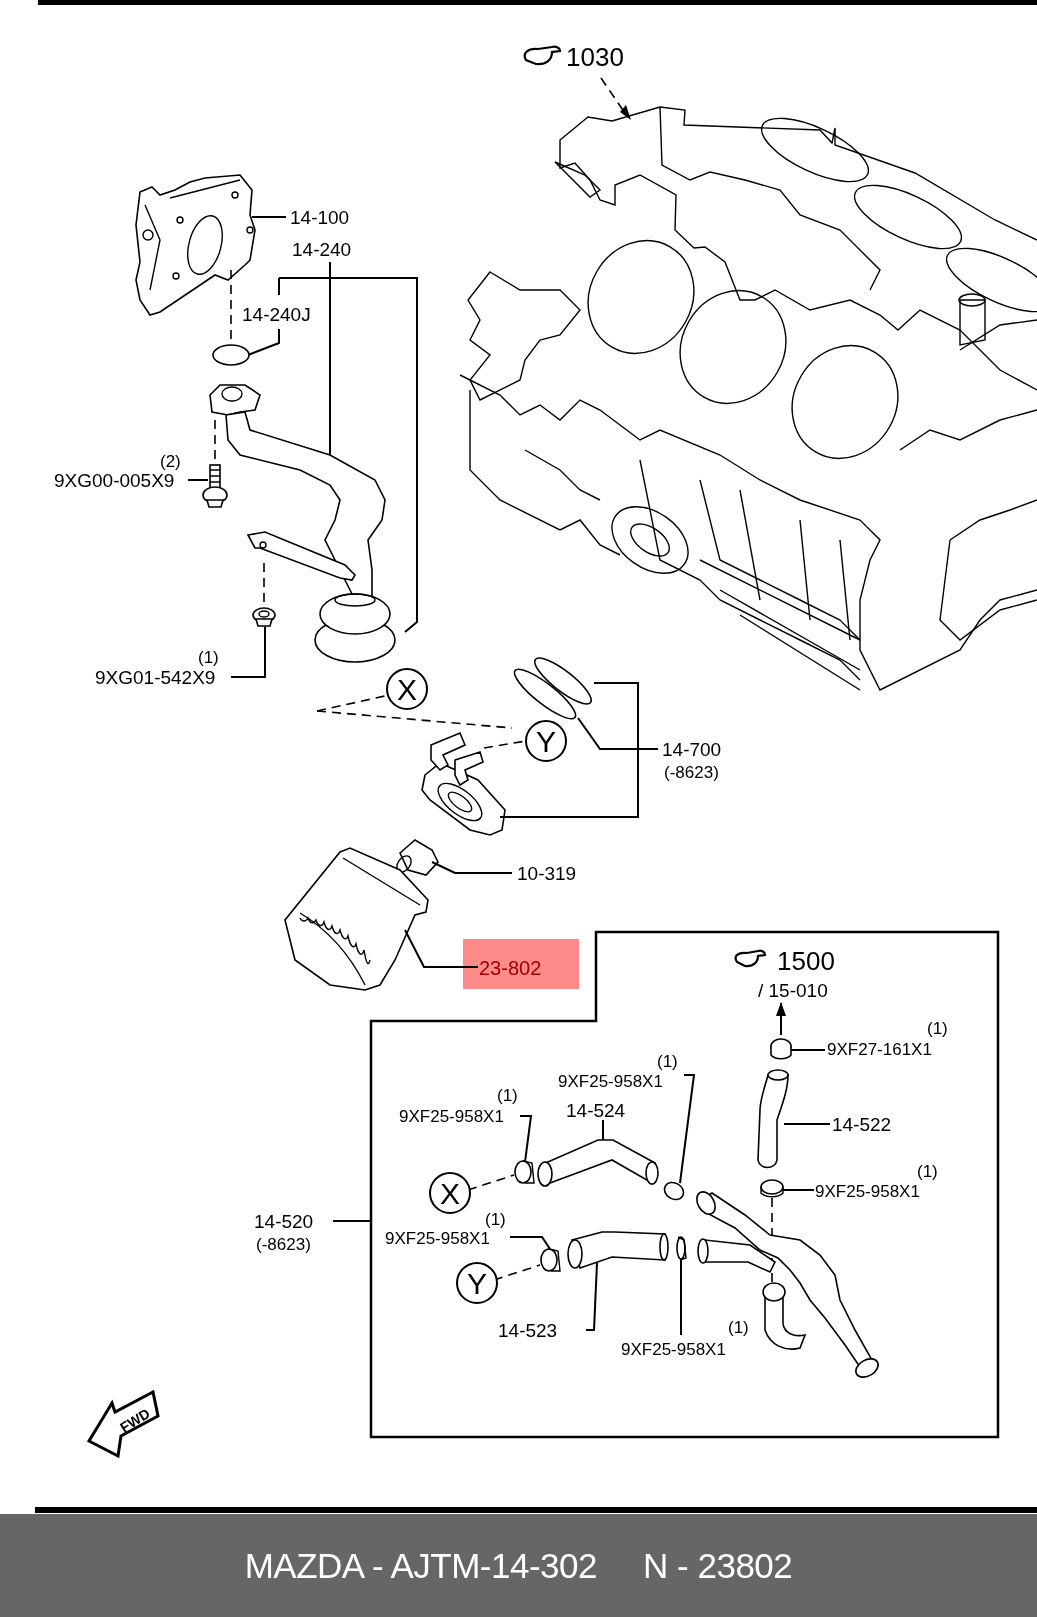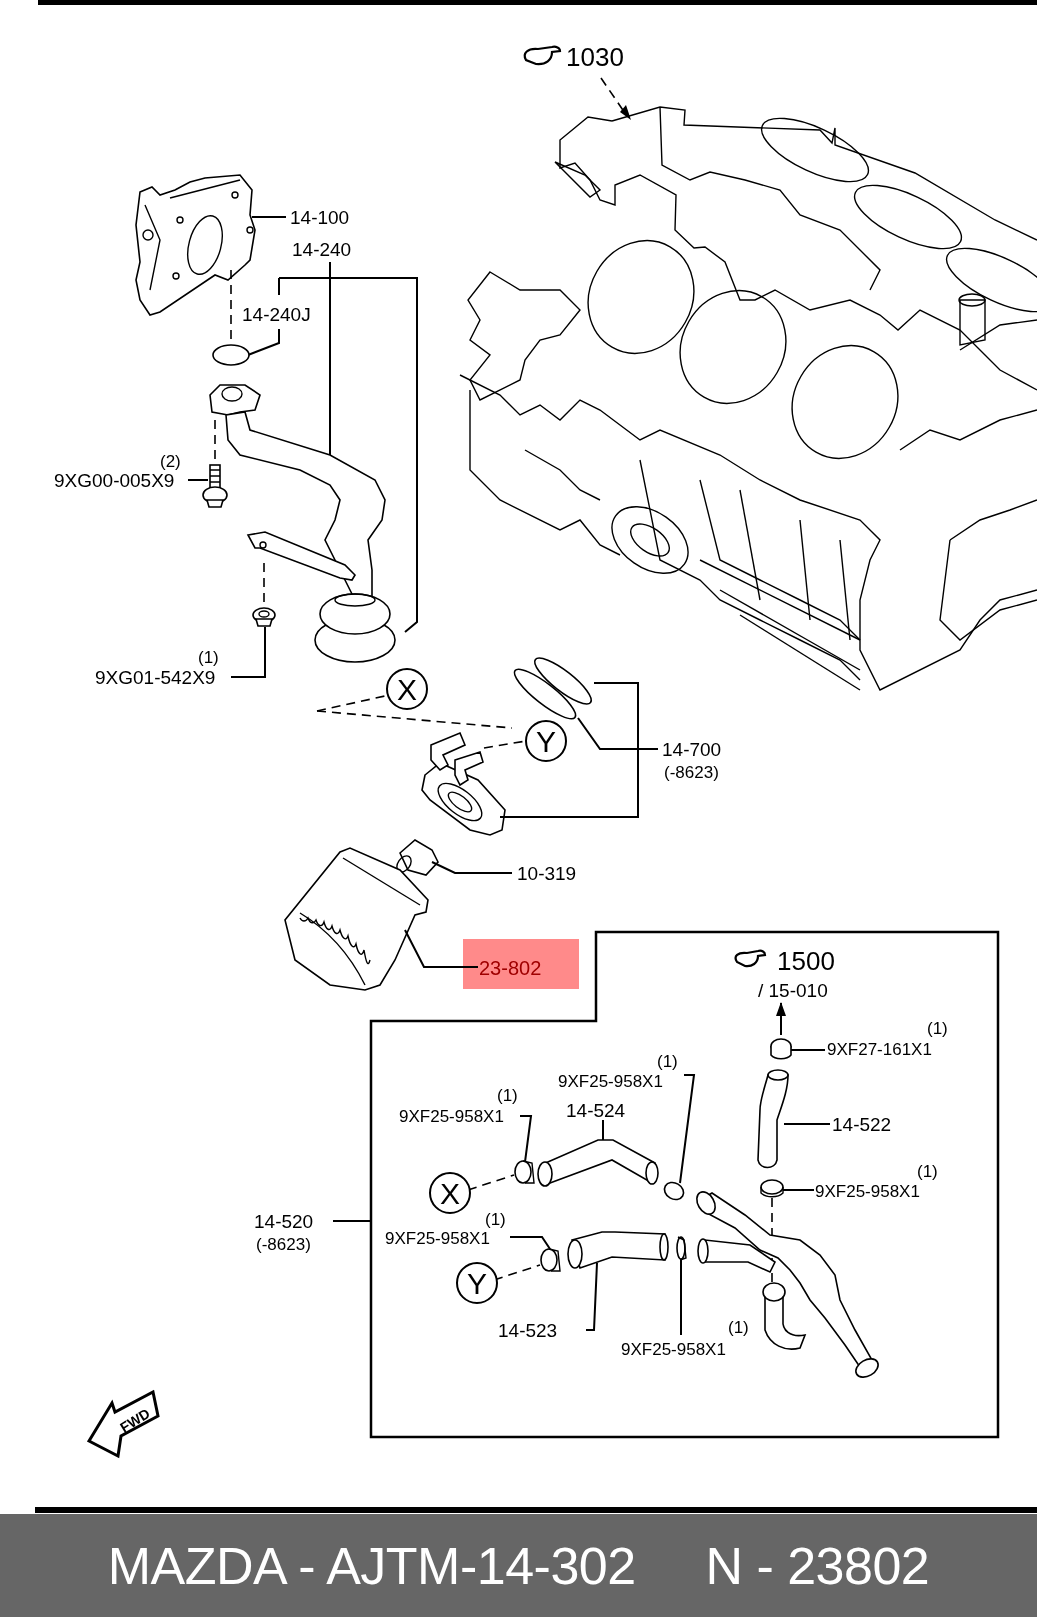--- a/index.html
+++ b/index.html
@@ -12,21 +12,21 @@
   .ln { stroke: #000; stroke-width: 2; fill: none; }
   .thin { stroke: #000; stroke-width: 1.4; fill: none; }
   .part { stroke: #000; stroke-width: 1.6; fill: #fff; }
   .dash { stroke: #000; stroke-width: 1.6; fill: none; stroke-dasharray: 9 6; }
   .box { stroke: #000; stroke-width: 2.5; fill: none; }
   .hl { fill: #ff8a8a; }
   .hl-text { fill: #a00000 !important; font-size: 20px; }
   .circ { stroke: #000; stroke-width: 2; fill: #fff; }
   .circ-text { font-size: 30px; }
   #footer { position: absolute; left: 0; top: 1514px; width: 1037px; height: 103px; background: #666666; display: flex; align-items: center; justify-content: center; }
-  #footer-text { color: #ffffff; font-family: "Liberation Sans", sans-serif; font-size: 52px; letter-spacing: -0.5px; white-space: pre; }
+  #footer-text { color: #ffffff; font-family: "Liberation Sans", sans-serif; font-size: 35px; letter-spacing: -0.5px; white-space: pre; }
 </style>
 </head>
 <body>
 
 <svg id="diagram" viewBox="0 0 1037 1514" xmlns="http://www.w3.org/2000/svg">
 
   <rect x="38" y="0" width="999" height="5" fill="#000"></rect>
 
   <g>
     <path class="thin" d="M612,121 L660,107 L685,110 L684,125 L820,130 L832,143 L835,128 L835,145 L915,173 L995,220 L1037,240"></path>

